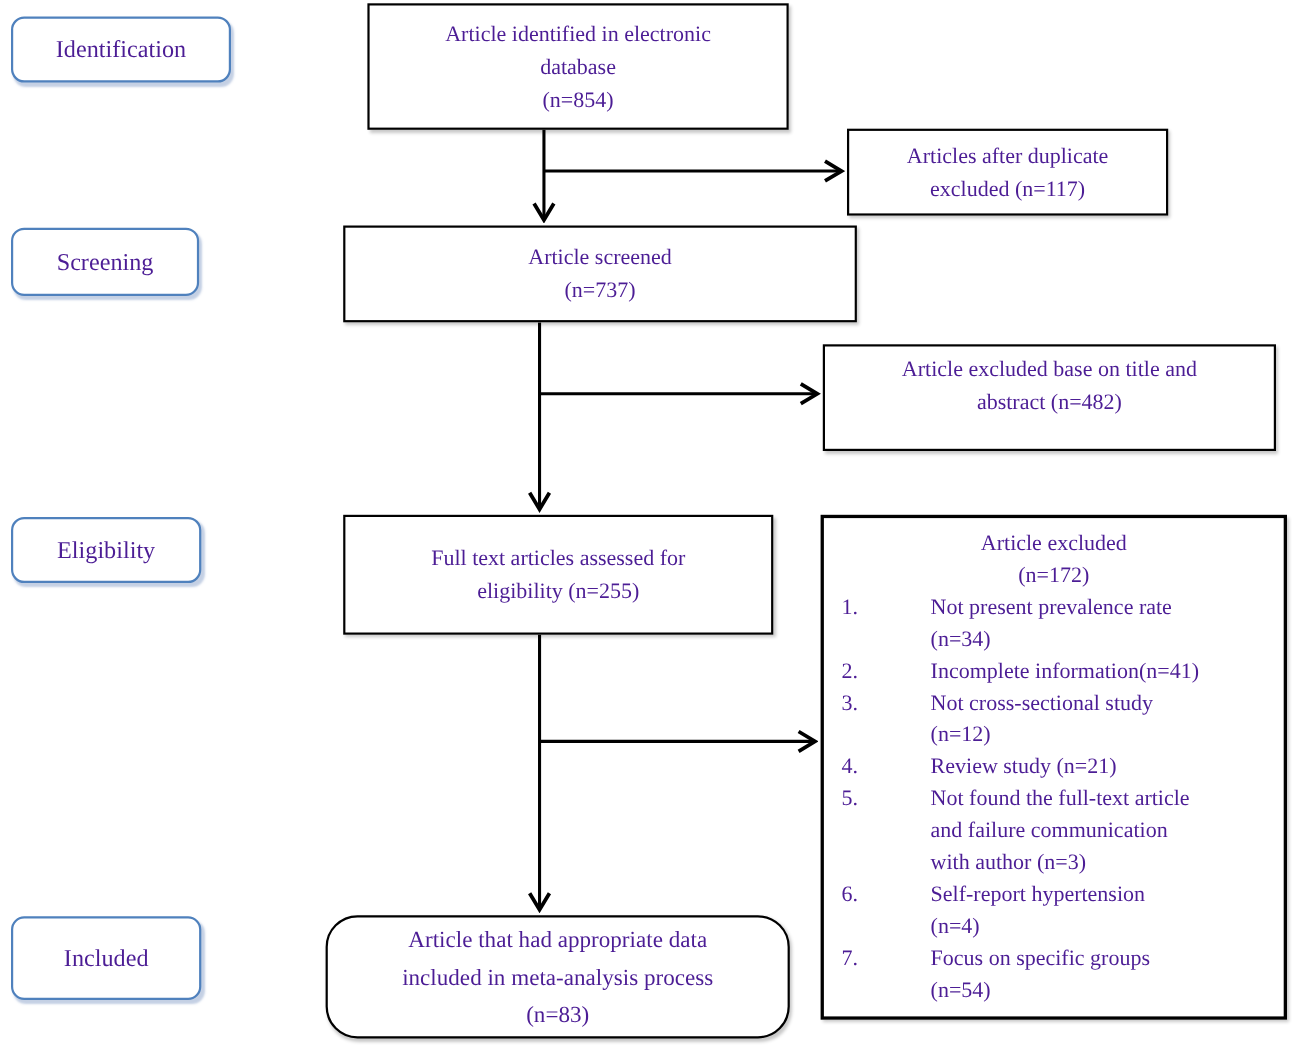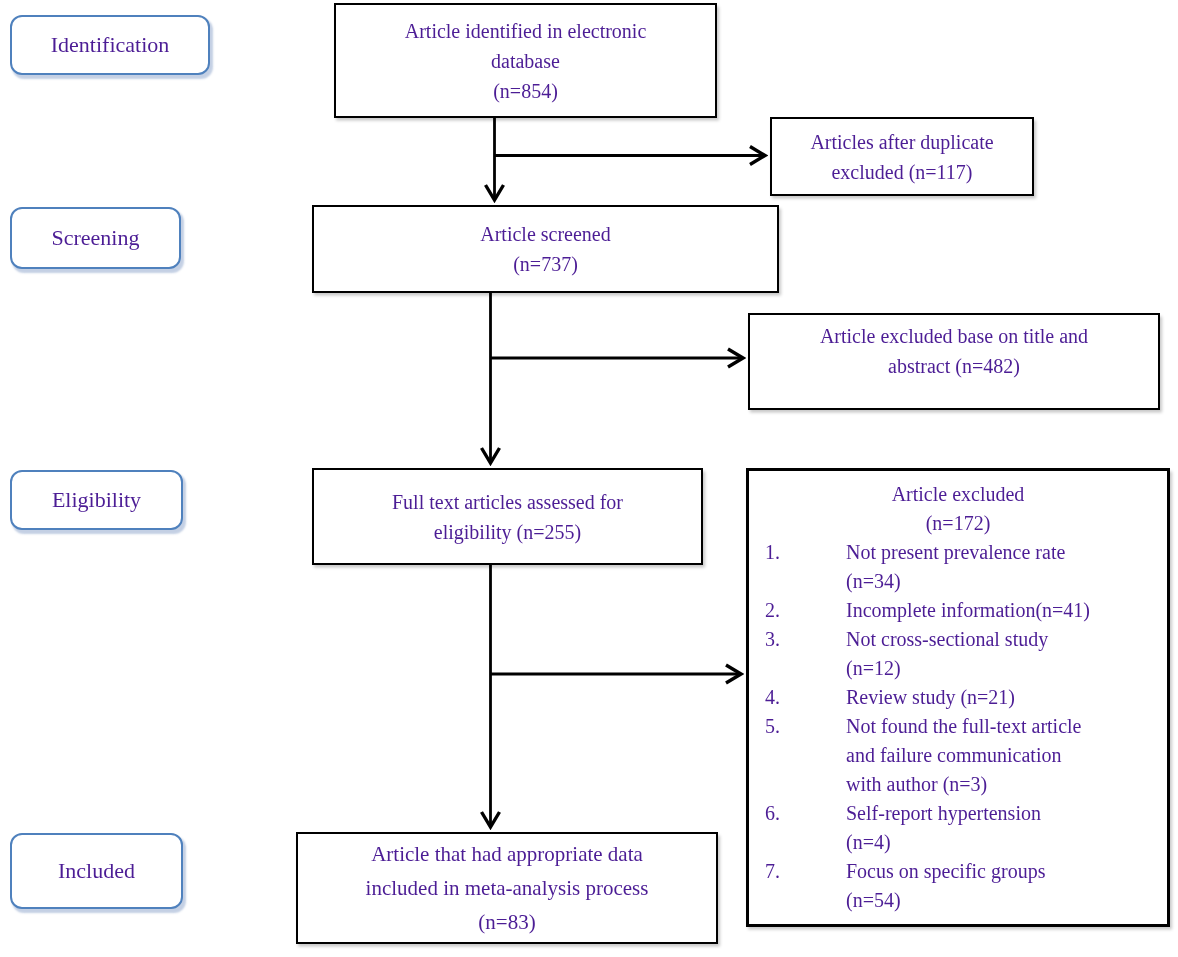--- a/index.html
+++ b/index.html
@@ -98,31 +98,31 @@
 
   <div class="fbox" style="left:312px;top:3px;width:383px;height:115px;margin-left:22px;" id="flow-box-identified">
     <span>Article identified in electronic
 database
 (n=854)</span>
   </div>
   <div class="fbox" style="left:312px;top:205px;width:467px;height:88px;" id="flow-box-screened">
     <span>Article screened
 (n=737)</span>
   </div>
-  <div class="fbox" style="left:312px;top:468px;width:391px;height:97px;" id="flow-box-fulltext">
+  <div class="fbox" style="left:312px;top:468px;width:391px;height:109px;" id="flow-box-fulltext">
     <span>Full text articles assessed for
 eligibility (n=255)</span>
   </div>
-  <div class="fbox" style="left:296px;top:832px;width:422px;height:112px;" id="flow-box-included-meta">
+  <div class="fbox" style="left:296px;top:832px;width:422px;height:112px;border-radius:29px;" id="flow-box-included-meta">
     <span>Article that had appropriate data
 included in meta-analysis process
 (n=83)</span>
   </div>
 
-  <div class="fbox" style="left:770px;top:117px;width:264px;height:79px;">
+  <div class="fbox" style="left:770px;top:117px;width:292px;height:79px;">
     <span>Articles after duplicate
 excluded (n=117)</span>
   </div>
   <div class="fbox top-align" style="left:748px;top:313px;width:412px;height:97px;">
     <span>Article excluded base on title and
 abstract (n=482)</span>
   </div>
 
   <div class="bigbox" style="left:746px;top:468px;width:424px;height:459px;">
     <div class="bb-head">Article excluded</div>

